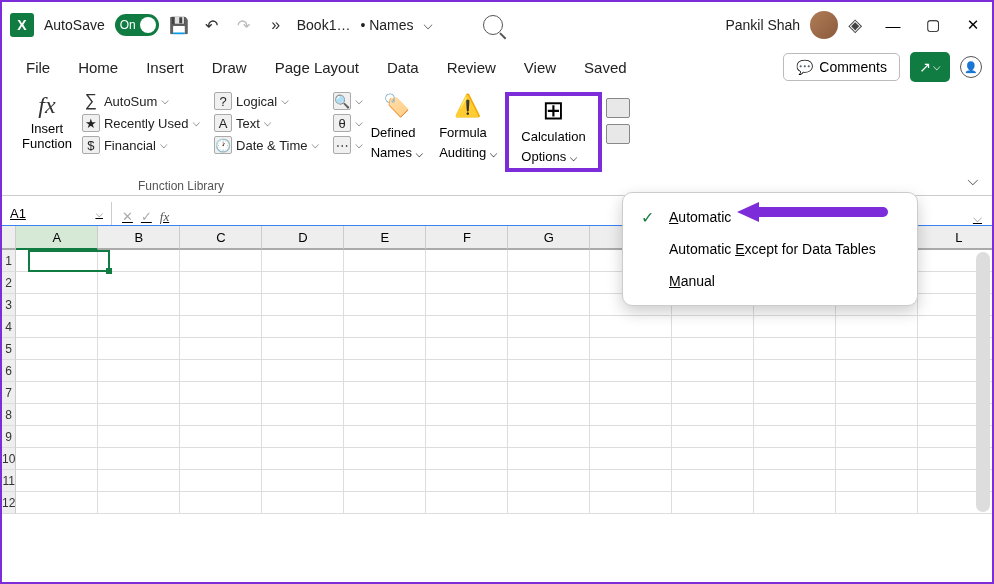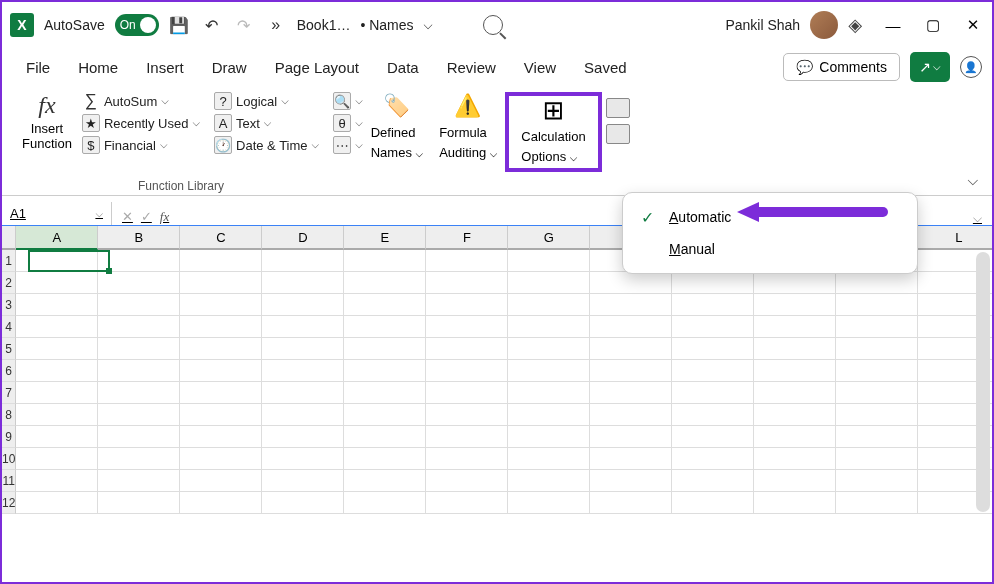--- a/index.html
+++ b/index.html
@@ -429,18 +429,21 @@
   </div>
   <div class="active-cell"></div>
   <div class="scrollbar-v"></div>
 </div>
 
 <div class="calc-menu">
   <div class="calc-menu-item checked">
     <span class="lbl"><span class="u">A</span><span>utomatic</span></span>
   </div>
   <div class="calc-menu-item">
+    <span class="lbl"><span>Automatic </span><span class="u">E</span><span>xcept for Data Tables</span></span>
+  </div>
+  <div class="calc-menu-item">
     <span class="lbl"><span class="u">M</span><span>anual</span></span>
   </div>
 </div>
 
 <div class="arrow-anno"></div>
 <div class="arrow-stem"></div>
 
 </body></html>

